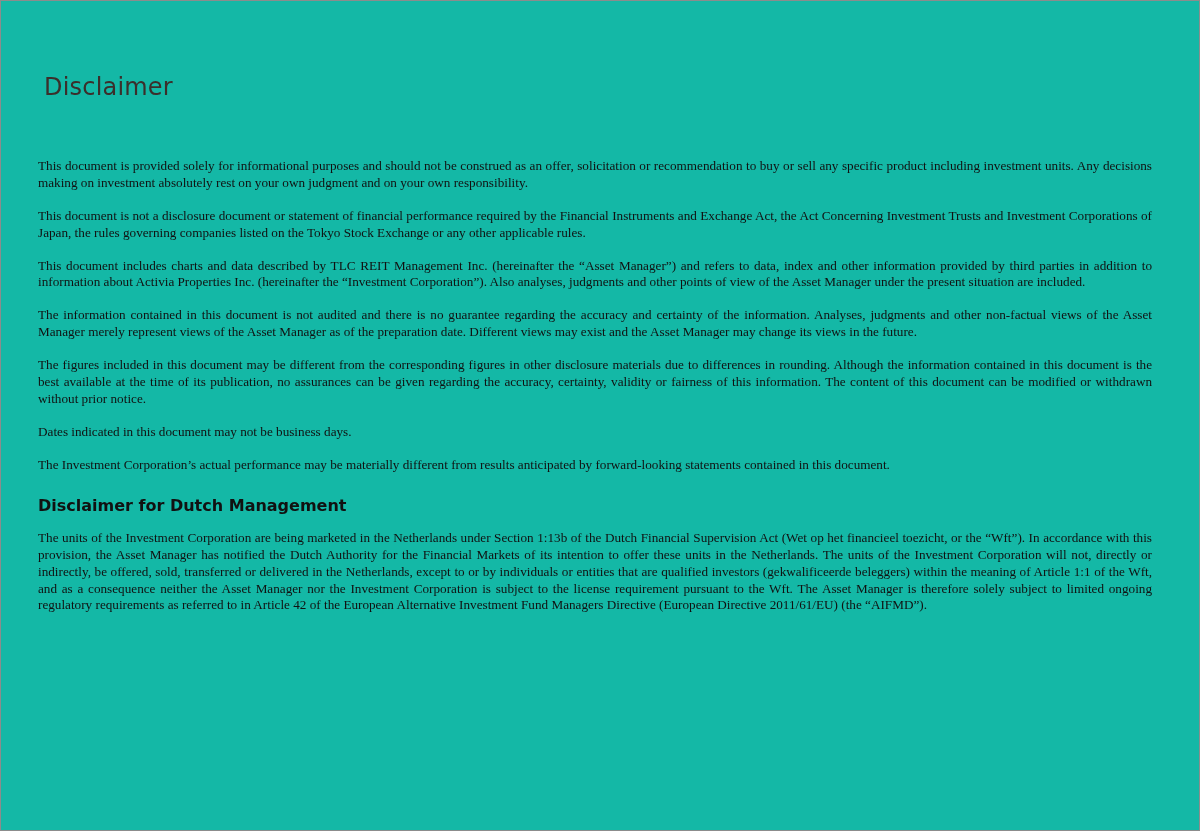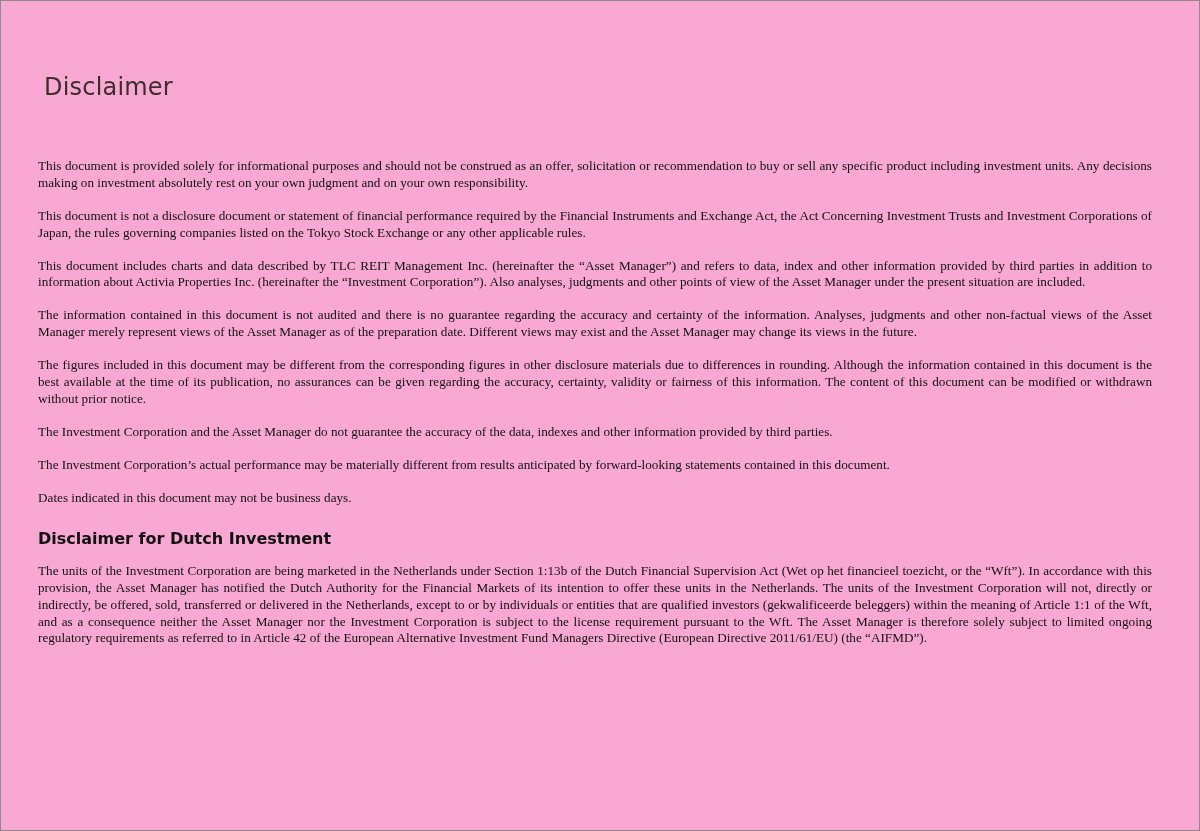--- a/index.html
+++ b/index.html
@@ -1,21 +1,21 @@
 <!DOCTYPE html>
 <html><head>
 <meta charset="utf-8">
 <style>
   html, body { margin: 0; padding: 0; background: #ffffff; }
   body { width: 1200px; height: 831px; overflow: hidden; position: relative; }
   .page {
     position: absolute; left: 0; top: 0;
     width: 1198px; height: 829px;
     border: 1px solid #8c8c8c;
-    background: #f9a8d4;
+    background: #14b8a6;
   }
   .title {
     position: absolute; left: 43px; top: 72px;
     font-family: "DejaVu Sans", sans-serif;
     font-size: 24px; color: #3b2f2b; margin: 0; font-weight: normal;
     letter-spacing: 0.2px;
   }
   .body {
     position: absolute; left: 37px; top: 157px; width: 1114px;
     font-family: "DejaVu Sans", sans-serif;
@@ -33,20 +33,19 @@
 
 <div class="page">
   <h1 class="title">Disclaimer</h1>
 
   <div class="body">
     <p>This document is provided solely for informational purposes and should not be construed as an offer, solicitation or recommendation to buy or sell any specific product including investment units. Any decisions making on investment absolutely rest on your own judgment and on your own responsibility.</p>
     <p>This document is not a disclosure document or statement of financial performance required by the Financial Instruments and Exchange Act, the Act Concerning Investment Trusts and Investment Corporations of Japan, the rules governing companies listed on the Tokyo Stock Exchange or any other applicable rules.</p>
     <p>This document includes charts and data described by TLC REIT Management Inc. (hereinafter the “Asset Manager”) and refers to data, index and other information provided by third parties in addition to information about Activia Properties Inc. (hereinafter the “Investment Corporation”). Also analyses, judgments and other points of view of the Asset Manager under the present situation are included.</p>
     <p>The information contained in this document is not audited and there is no guarantee regarding the accuracy and certainty of the information. Analyses, judgments and other non-factual views of the Asset Manager merely represent views of the Asset Manager as of the preparation date. Different views may exist and the Asset Manager may change its views in the future.</p>
     <p>The figures included in this document may be different from the corresponding figures in other disclosure materials due to differences in rounding. Although the information contained in this document is the best available at the time of its publication, no assurances can be given regarding the accuracy, certainty, validity or fairness of this information. The content of this document can be modified or withdrawn without prior notice.</p>
-    <p>The Investment Corporation and the Asset Manager do not guarantee the accuracy of the data, indexes and other information provided by third parties.</p>
+    <p>Dates indicated in this document may not be business days.</p>
     <p>The Investment Corporation’s actual performance may be materially different from results anticipated by forward-looking statements contained in this document.</p>
-    <p>Dates indicated in this document may not be business days.</p>
 
-    <div class="subhead">Disclaimer for Dutch Investment</div>
+    <div class="subhead">Disclaimer for Dutch Management</div>
     <p>The units of the Investment Corporation are being marketed in the Netherlands under Section 1:13b of the Dutch Financial Supervision Act (Wet op het financieel toezicht, or the “Wft”). In accordance with this provision, the Asset Manager has notified the Dutch Authority for the Financial Markets of its intention to offer these units in the Netherlands. The units of the Investment Corporation will not, directly or indirectly, be offered, sold, transferred or delivered in the Netherlands, except to or by individuals or entities that are qualified investors (gekwalificeerde beleggers) within the meaning of Article 1:1 of the Wft, and as a consequence neither the Asset Manager nor the Investment Corporation is subject to the license requirement pursuant to the Wft. The Asset Manager is therefore solely subject to limited ongoing regulatory requirements as referred to in Article 42 of the European Alternative Investment Fund Managers Directive (European Directive 2011/61/EU) (the “AIFMD”).</p>
   </div>
 </div>
 
 </body></html>

